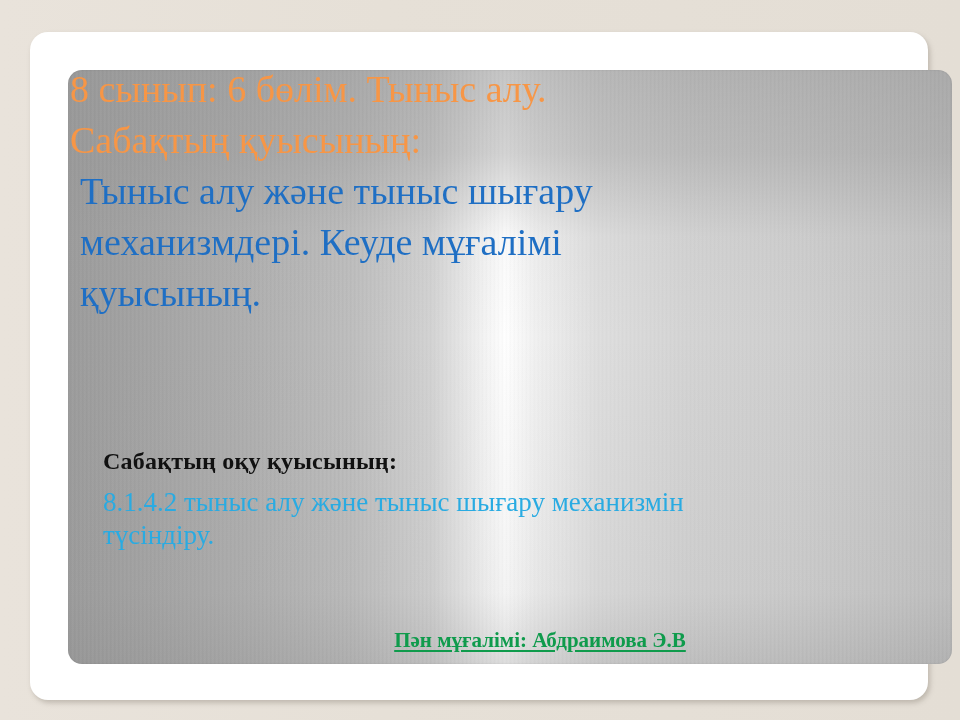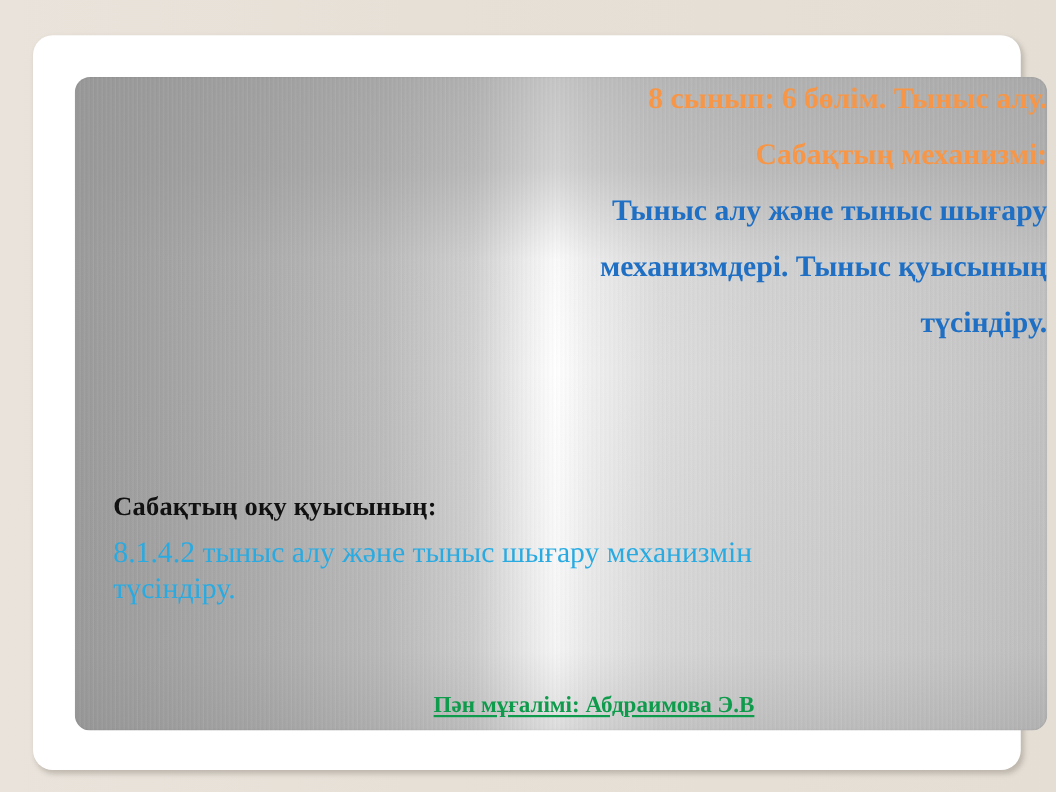--- a/index.html
+++ b/index.html
@@ -93,26 +93,25 @@
   }
 
   
   .title-block {
     position: absolute;
     left: 0px;
     top: -6px;
     width: 884px;
   }
   .title-line {
-    font-size: 27px;
+    font-size: 38px;
     line-height: 51px;
-    font-weight: bold;
+    font-weight: normal;
     white-space: nowrap;
     padding-left: 2px;
-    text-align: right;
   }
   .title-line.orange {
     color: #f79646;
   }
   .title-line.blue {
     color: #1f6fc4;
     margin-left: 10px;
   }
 
   
@@ -162,24 +161,24 @@
 
 <div class="slide-stage">
 
   <div class="card-frame">
 
     <div class="metal-panel">
       <div class="panel-content">
 
         <div class="title-block">
           <div class="title-line orange">8 сынып: 6 бөлім. Тыныс алу.</div>
-          <div class="title-line orange">Сабақтың механизмі:</div>
+          <div class="title-line orange">Сабақтың қуысының:</div>
           <div class="title-line blue">Тыныс алу және тыныс шығару</div>
-          <div class="title-line blue">механизмдері. Тыныс қуысының</div>
-          <div class="title-line blue">түсіндіру.</div>
+          <div class="title-line blue">механизмдері. Кеуде мұғалімі</div>
+          <div class="title-line blue">қуысының.</div>
         </div>
 
         <div class="objective-block">
           <div class="objective-heading">Сабақтың оқу қуысының:</div>
           <div class="objective-text">8.1.4.2 тыныс алу және тыныс шығару механизмін түсіндіру.</div>
         </div>
 
         <div class="teacher-credit">
           <span>Пән мұғалімі: Абдраимова Э.В</span>
         </div>

